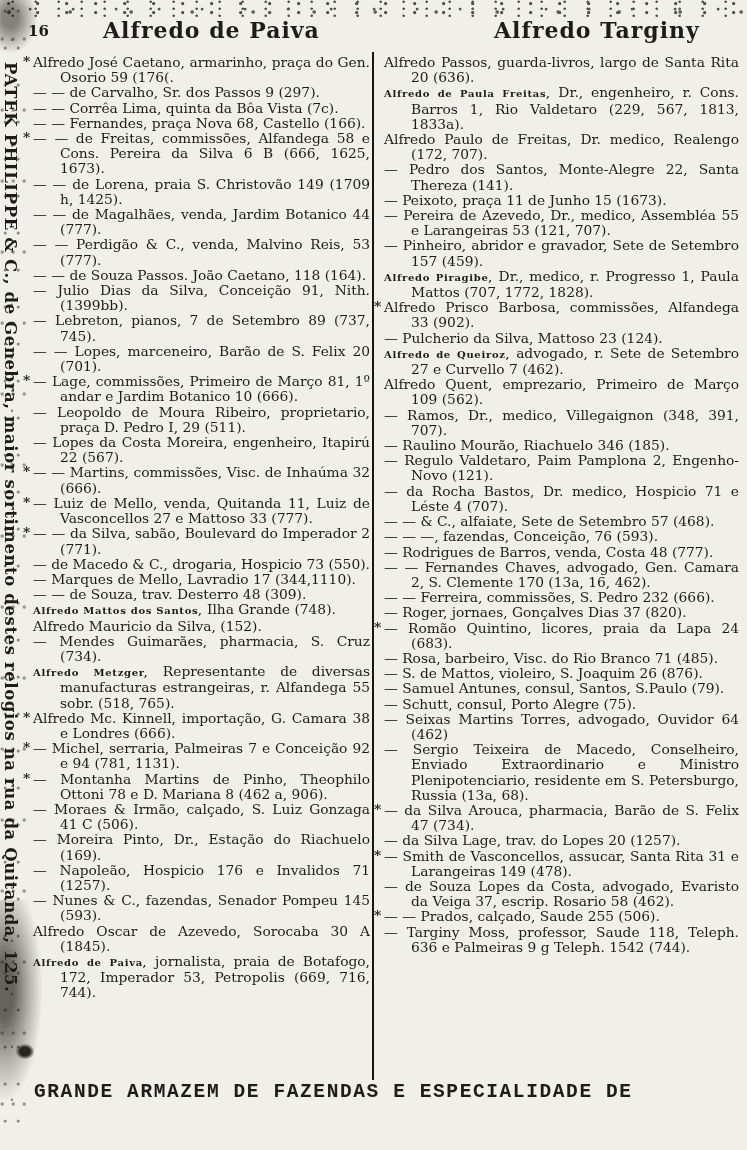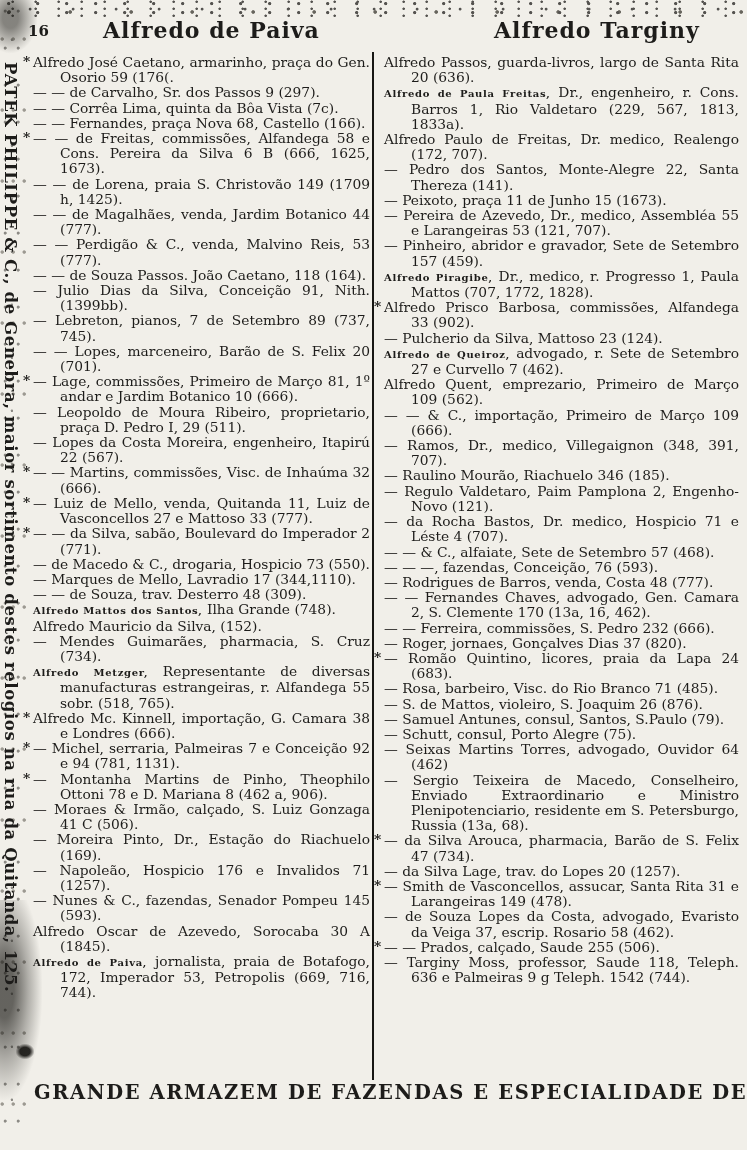--- a/index.html
+++ b/index.html
@@ -43,21 +43,21 @@
 
   .col{position:absolute;top:55px;font-size:13.8px;line-height:15.2px;text-align:justify;}
   .col-left{left:33px;width:337px;}
   .col-right{left:384px;width:355px;}
 
   .entry{position:relative;padding-left:27px;text-indent:-27px;}
   .entry .star{position:absolute;left:-10px;top:-1px;text-indent:0;font-weight:bold;}
   .entry .headword{font-weight:bold;font-size:10px;letter-spacing:.7px;}
 
   .footer-banner{position:absolute;left:34px;top:1081px;width:712px;white-space:nowrap;
-    font-weight:bold;font-size:19.5px;letter-spacing:1.6px;}
+    font-weight:bold;font-size:19.5px;letter-spacing:1.6px;font-family:Liberation Mono, monospace;}
 </style>
 </head>
 <body style="--ink: #1d1c1a; --paper: #f1efe9;">
 
 <div class="noise-top"></div>
 <div class="noise-left"></div>
 <div class="blotch-corner"></div>
 <div class="blotch-bottom-left"></div>
 <div class="inkblot"></div>
 
@@ -111,21 +111,20 @@
     <div class="entry"><span class="etext">Alfredo Paulo de Freitas, Dr. medico, Realengo (172, 707).</span></div>
     <div class="entry"><span class="lead">— </span><span class="etext">Pedro dos Santos, Monte-Alegre 22, Santa Thereza (141).</span></div>
     <div class="entry"><span class="lead">— </span><span class="etext">Peixoto, praça 11 de Junho 15 (1673).</span></div>
     <div class="entry"><span class="lead">— </span><span class="etext">Pereira de Azevedo, Dr., medico, Assembléa 55 e Larangeiras 53 (121, 707).</span></div>
     <div class="entry"><span class="lead">— </span><span class="etext">Pinheiro, abridor e gravador, Sete de Setembro 157 (459).</span></div>
     <div class="entry"><span class="headword">Alfredo Piragibe,</span><span class="etext"> Dr., medico, r. Progresso 1, Paula Mattos (707, 1772, 1828).</span></div>
     <div class="entry"><span class="star">*</span><span class="etext">Alfredo Prisco Barbosa, commissões, Alfandega 33 (902).</span></div>
     <div class="entry"><span class="lead">— </span><span class="etext">Pulcherio da Silva, Mattoso 23 (124).</span></div>
     <div class="entry"><span class="headword">Alfredo de Queiroz,</span><span class="etext"> advogado, r. Sete de Setembro 27 e Curvello 7 (462).</span></div>
     <div class="entry"><span class="etext">Alfredo Quent, emprezario, Primeiro de Março 109 (562).</span></div>
-    <div class="entry"><span class="lead">— — </span><span class="etext">&amp; C., importação, Primeiro de Março 109 (666).</span></div>
     <div class="entry"><span class="lead">— </span><span class="etext">Ramos, Dr., medico, Villegaignon (348, 391, 707).</span></div>
     <div class="entry"><span class="lead">— </span><span class="etext">Raulino Mourão, Riachuelo 346 (185).</span></div>
     <div class="entry"><span class="lead">— </span><span class="etext">Regulo Valdetaro, Paim Pamplona 2, Engenho-Novo (121).</span></div>
     <div class="entry"><span class="lead">— </span><span class="etext">da Rocha Bastos, Dr. medico, Hospicio 71 e Léste 4 (707).</span></div>
     <div class="entry"><span class="lead">— — </span><span class="etext">&amp; C., alfaiate, Sete de Setembro 57 (468).</span></div>
     <div class="entry"><span class="lead">— — —</span><span class="etext">, fazendas, Conceição, 76 (593).</span></div>
     <div class="entry"><span class="lead">— </span><span class="etext">Rodrigues de Barros, venda, Costa 48 (777).</span></div>
     <div class="entry"><span class="lead">— — </span><span class="etext">Fernandes Chaves, advogado, Gen. Camara 2, S. Clemente 170 (13a, 16, 462).</span></div>
     <div class="entry"><span class="lead">— — </span><span class="etext">Ferreira, commissões, S. Pedro 232 (666).</span></div>
     <div class="entry"><span class="lead">— </span><span class="etext">Roger, jornaes, Gonçalves Dias 37 (820).</span></div>

